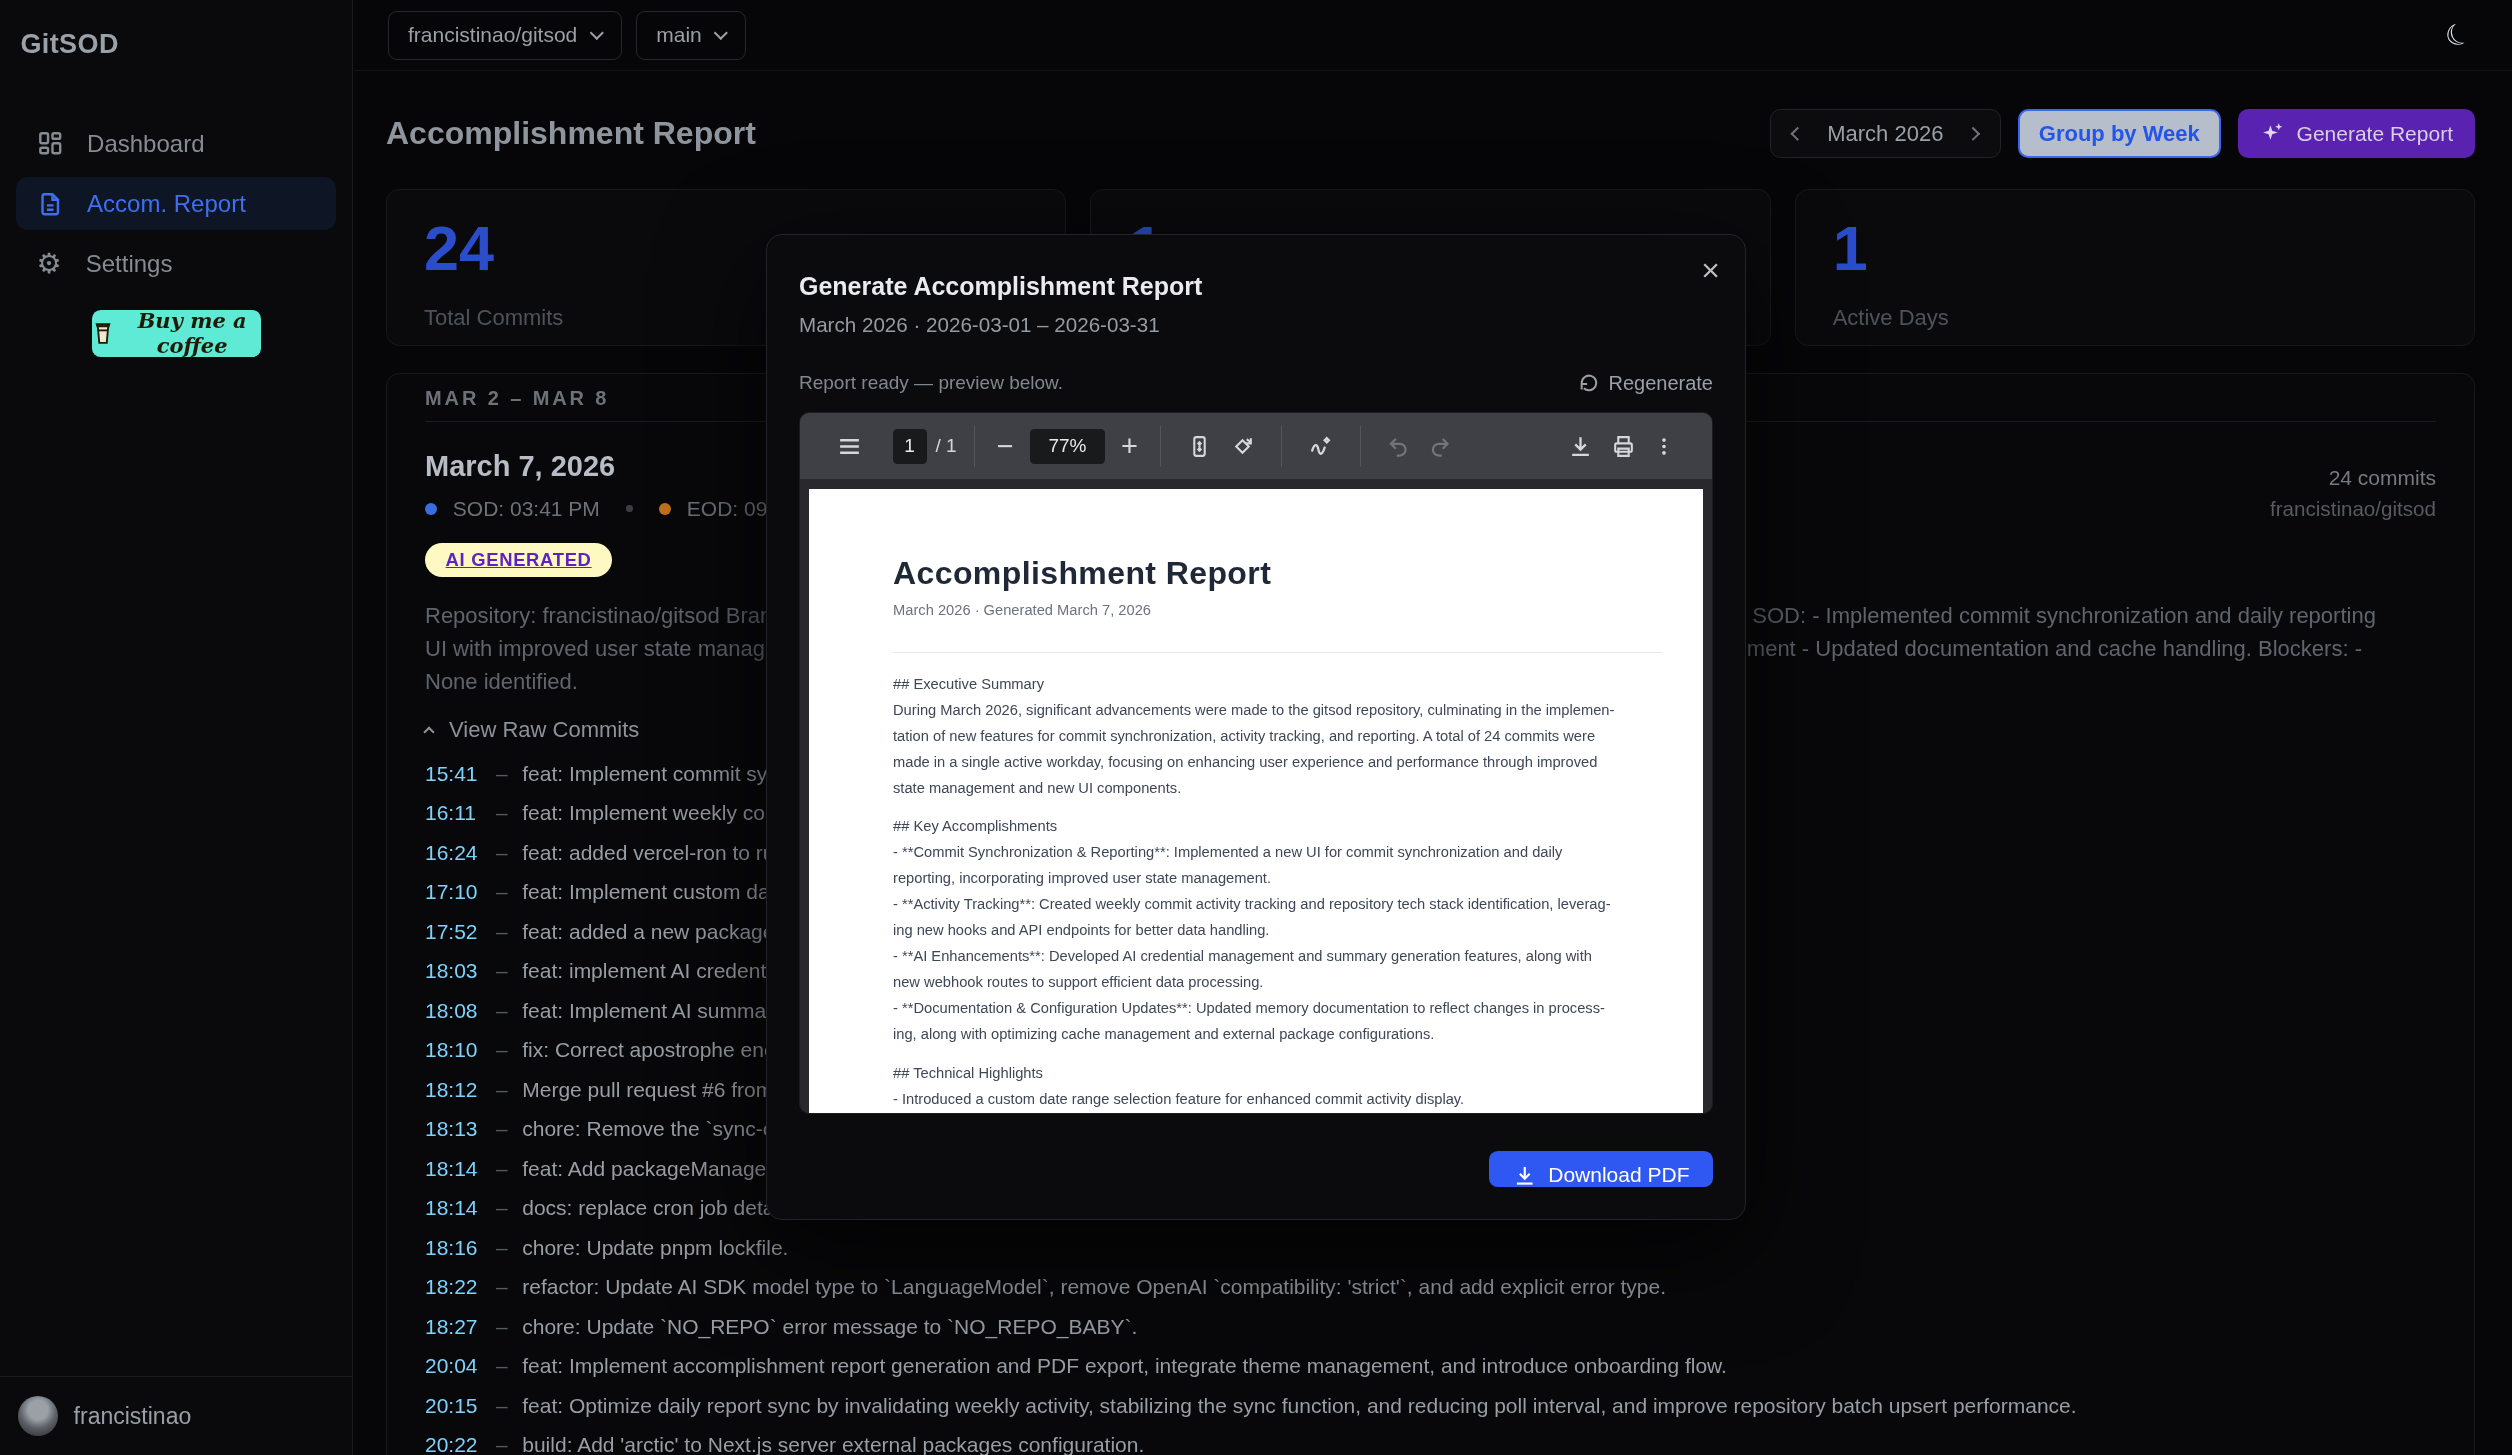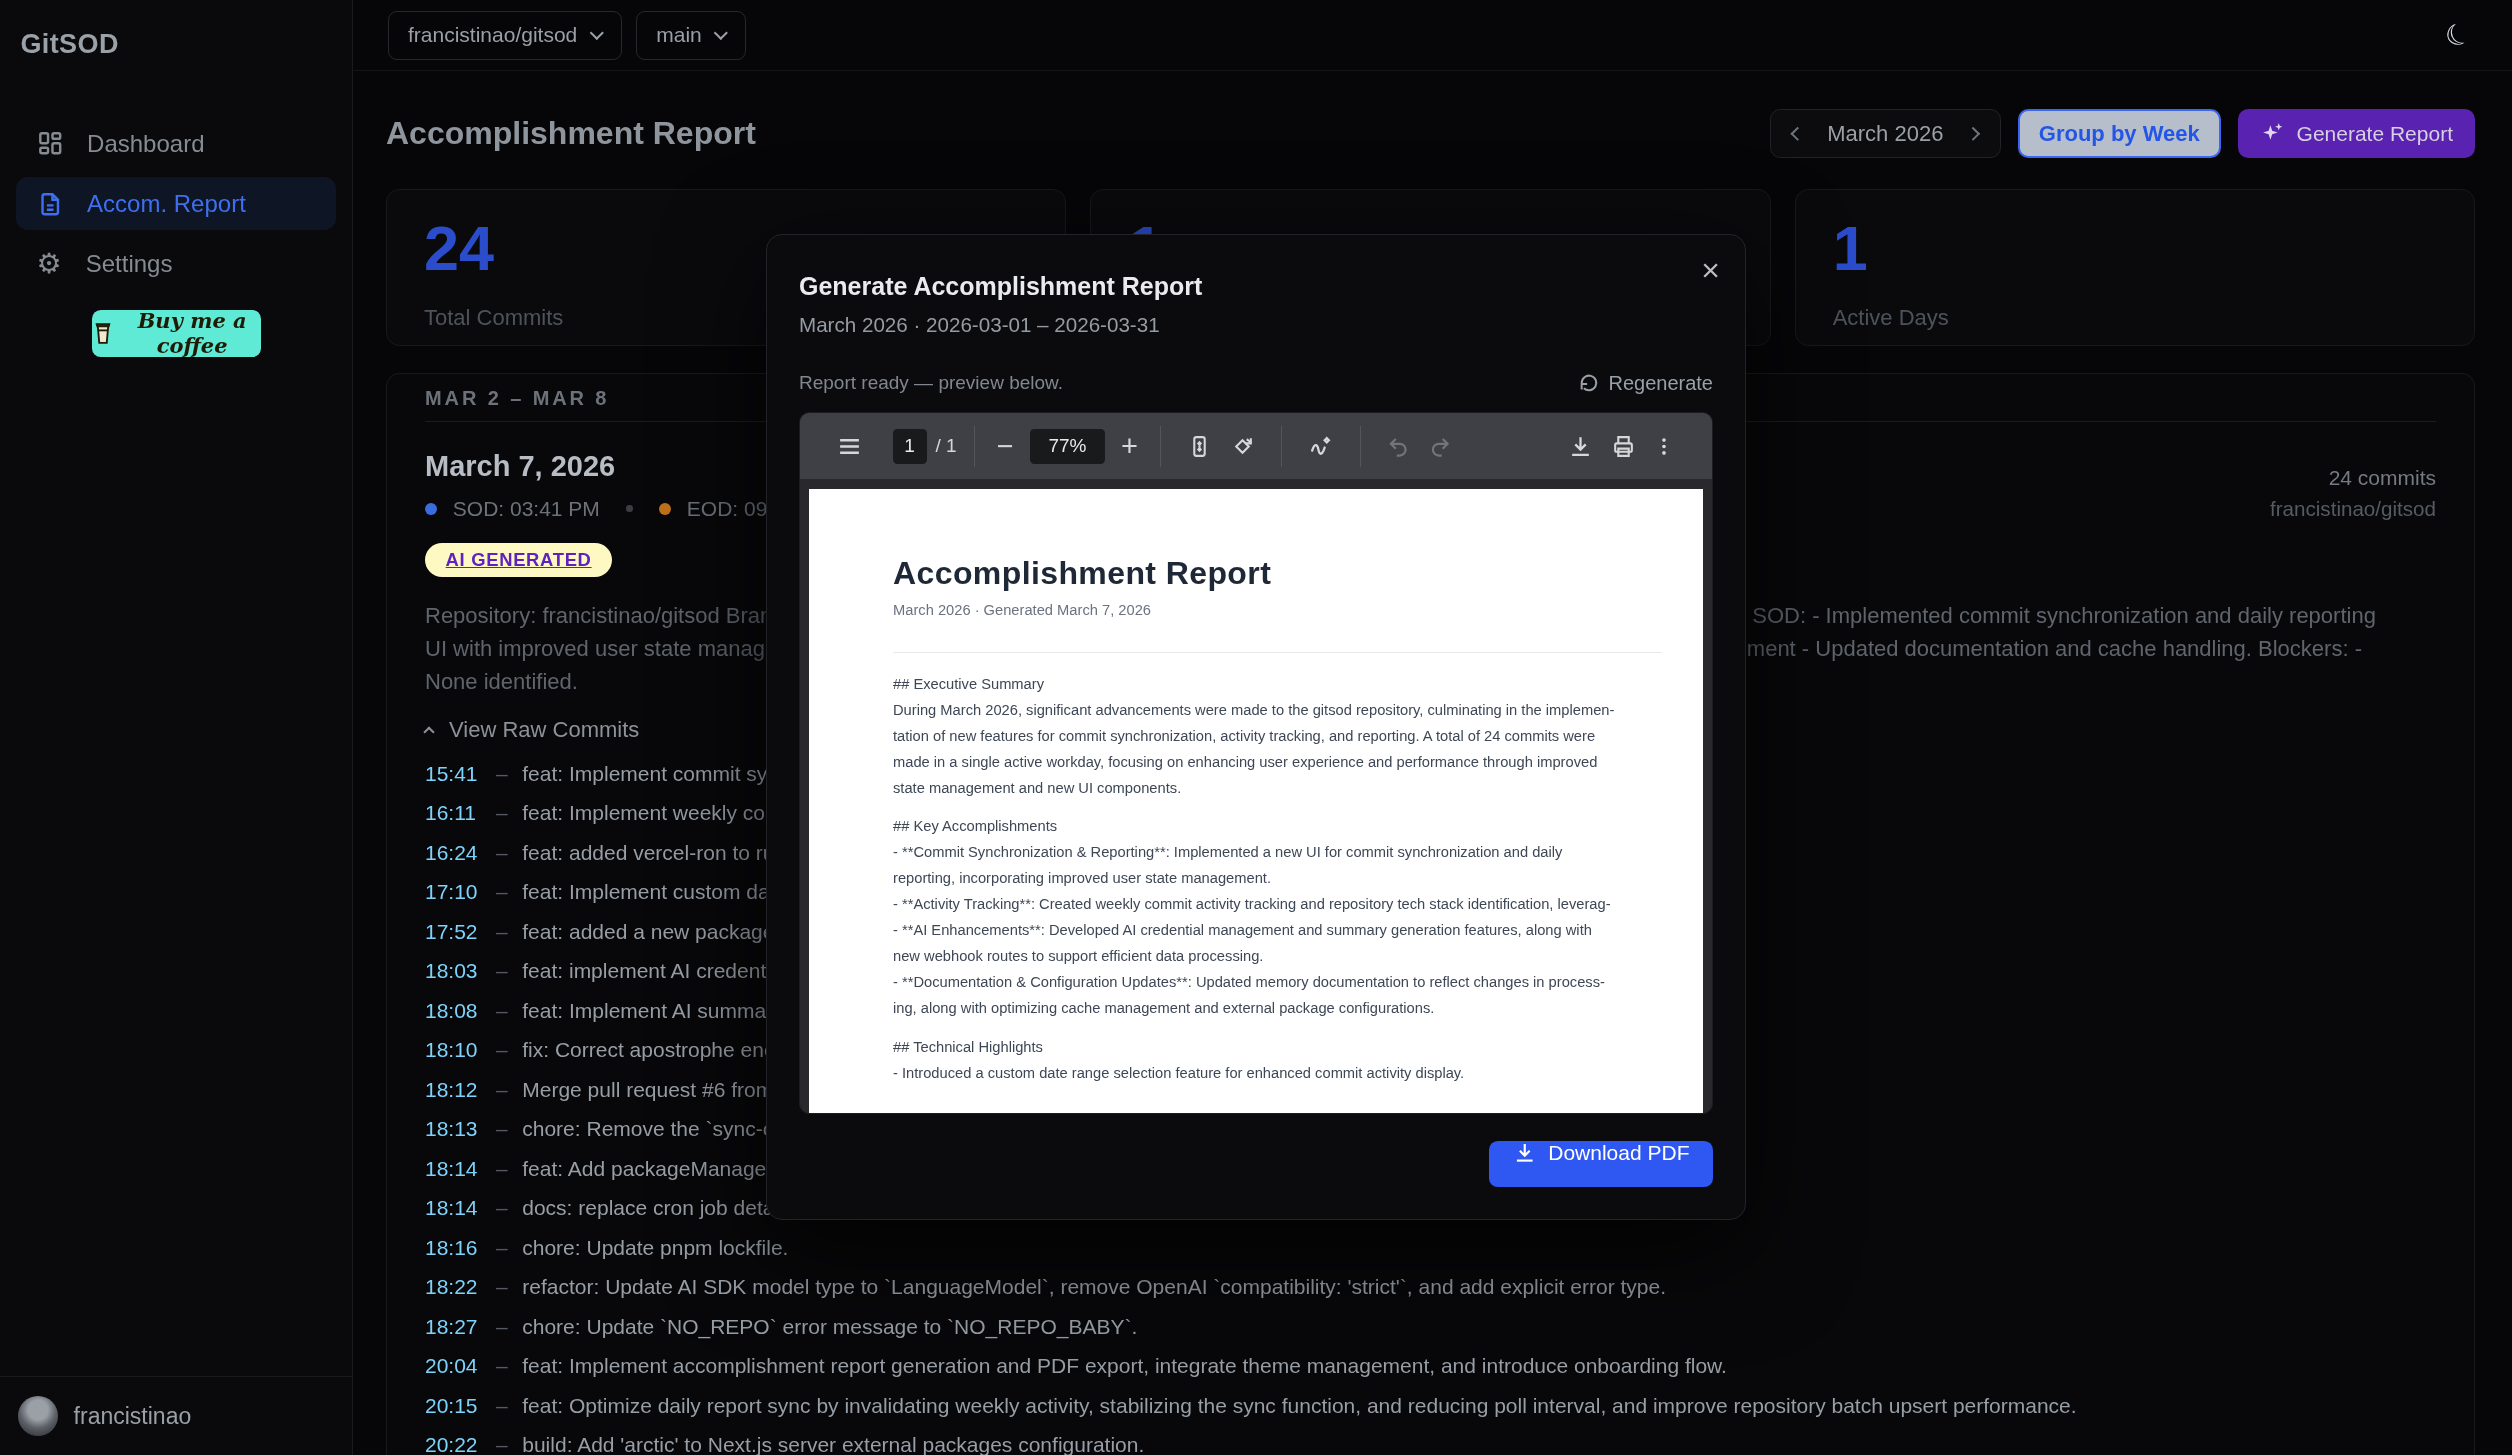--- a/index.html
+++ b/index.html
@@ -88,21 +88,21 @@
 
   .pdf-area { height:636px; display:flex; justify-content:center; padding-top:9.6px; }
   .pdf-page { width:894px; background:#ffffff; padding:66px 41px 0 84px; overflow:hidden; }
   .pdf-title { font-size:32px; font-weight:bold; color:#1e2836; letter-spacing:0.4px; }
   .pdf-sub { margin-top:10.3px; font-size:14.7px; color:#6b7280; }
   .pdf-hr { margin-top:34px; border-top:1.5px solid #e7e8ea; }
   .pdf-body { margin-top:17.6px; }
   .pdf-line { font-size:14.7px; line-height:26px; height:26px; color:#3e4756; white-space:pre; }
   .pdf-line:empty { height:12.5px; }
 
-  .btn-download { position:absolute; right:32px; bottom:32px; height:46px; padding:0 23.5px; background:#2f58f3; border:none; border-radius:8.8px; color:#ffffff; font-size:21px; display:flex; align-items:flex-start; gap:11.8px; cursor:pointer; font-family:"Liberation Sans", sans-serif; }
+  .btn-download { position:absolute; right:32px; bottom:32px; height:36px; padding:0 23.5px; background:#2f58f3; border:none; border-radius:8.8px; color:#ffffff; font-size:21px; display:flex; align-items:flex-end; gap:11.8px; cursor:pointer; font-family:"Liberation Sans", sans-serif; }
 </style>
 </head>
 <body>
 
 <aside class="sidebar">
   <div class="logo">GitSOD</div>
   <nav class="nav">
     <div class="nav-item">
       <span>
         <svg width="26.5" height="26.5" viewBox="0 0 24 24" fill="none" stroke="#868b93" stroke-width="2.2">
@@ -441,20 +441,21 @@
             <div class="pdf-line"></div>
 
             <div class="pdf-line">## Key Accomplishments</div>
 
             <div class="pdf-line">- **Commit Synchronization &amp; Reporting**: Implemented a new UI for commit synchronization and daily</div>
 
             <div class="pdf-line">reporting, incorporating improved user state management.</div>
 
             <div class="pdf-line">- **Activity Tracking**: Created weekly commit activity tracking and repository tech stack identification, leverag-</div>
 
+            <div class="pdf-line">ing new hooks and API endpoints for better data handling.</div>
 
             <div class="pdf-line">- **AI Enhancements**: Developed AI credential management and summary generation features, along with</div>
 
             <div class="pdf-line">new webhook routes to support efficient data processing.</div>
 
             <div class="pdf-line">- **Documentation &amp; Configuration Updates**: Updated memory documentation to reflect changes in process-</div>
 
             <div class="pdf-line">ing, along with optimizing cache management and external package configurations.</div>
 
             <div class="pdf-line"></div>

